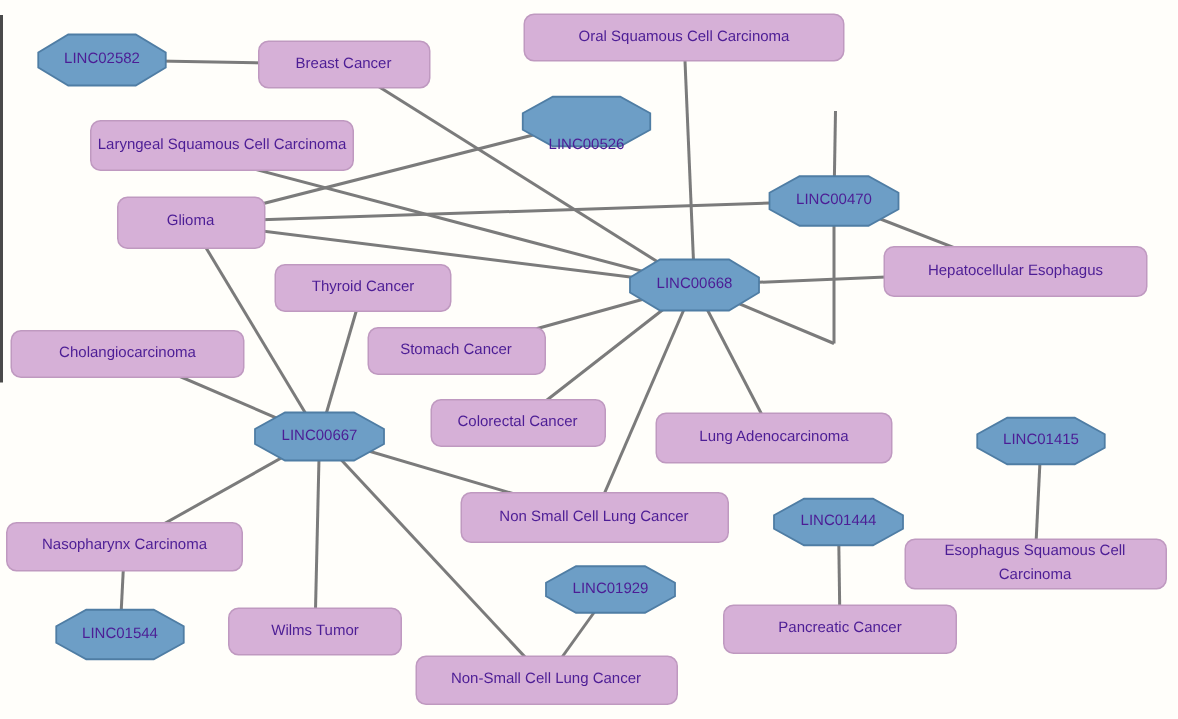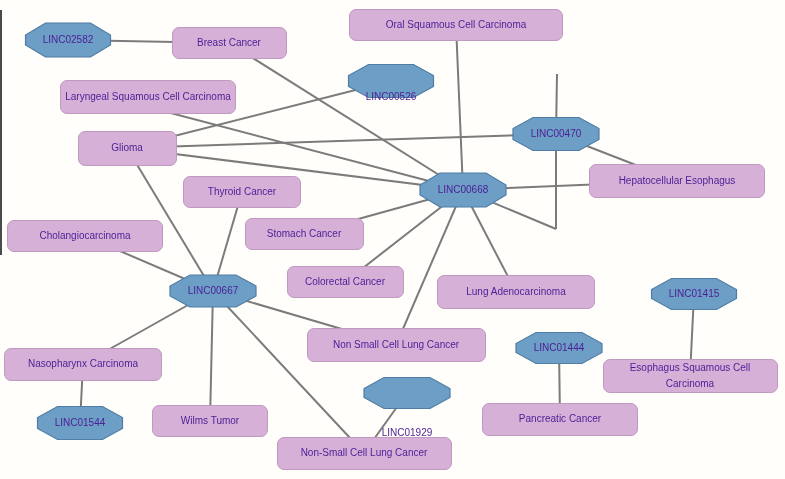--- a/index.html
+++ b/index.html
@@ -87,21 +87,21 @@
     </div>
     <div class="node gene nowrap" style="left: 420px; top: 173px; width: 86px; height: 34px;">
       <span class="lbl">LINC00668</span>
     </div>
     <div class="node gene nowrap" style="left: 170px; top: 275px; width: 86px; height: 32px;">
       <span class="lbl">LINC00667</span>
     </div>
     <div class="node gene nowrap" style="left: 37.5px; top: 406.5px; width: 85px; height: 33px;">
       <span class="lbl">LINC01544</span>
     </div>
-    <div class="node gene nowrap" style="left: 364px; top: 377.5px; width: 86px; height: 31px; margin-top: 40px;">
+    <div class="node gene nowrap" style="left: 364px; top: 377.5px; width: 86px; height: 31px;">
       <span class="lbl">LINC01929</span>
     </div>
     <div class="node gene nowrap" style="left: 516px; top: 332.5px; width: 86px; height: 31px;">
       <span class="lbl">LINC01444</span>
     </div>
     <div class="node gene nowrap" style="left: 651.5px; top: 278.5px; width: 85px; height: 31px;">
       <span class="lbl">LINC01415</span>
     </div>
     <div class="node disease nowrap" style="left: 171.5px; top: 27px; width: 115px; height: 32px;">
       <span class="lbl">Breast Cancer</span>

